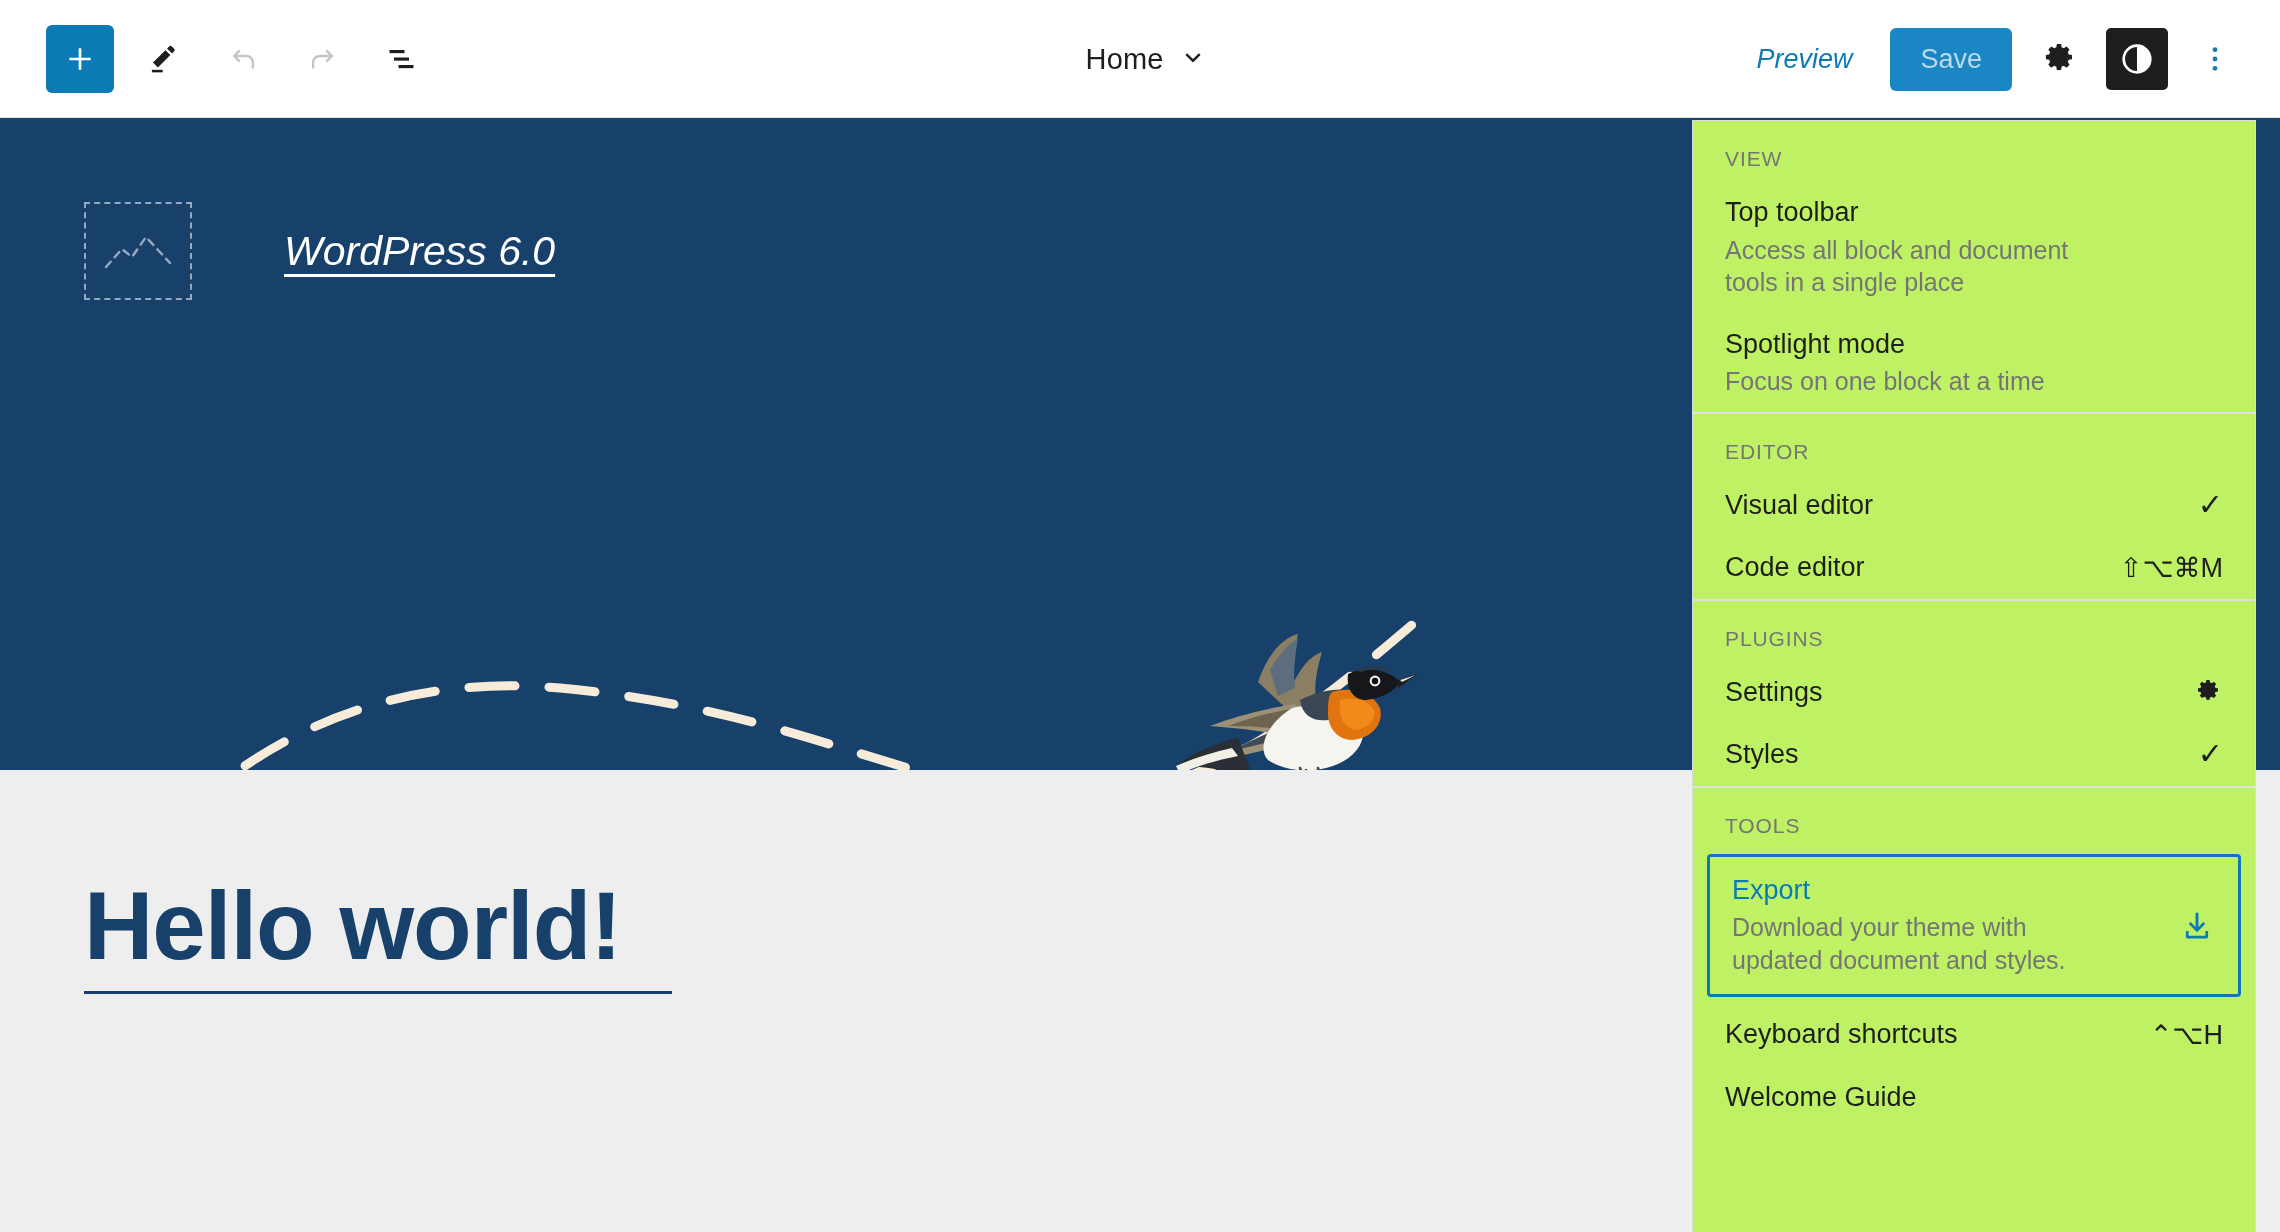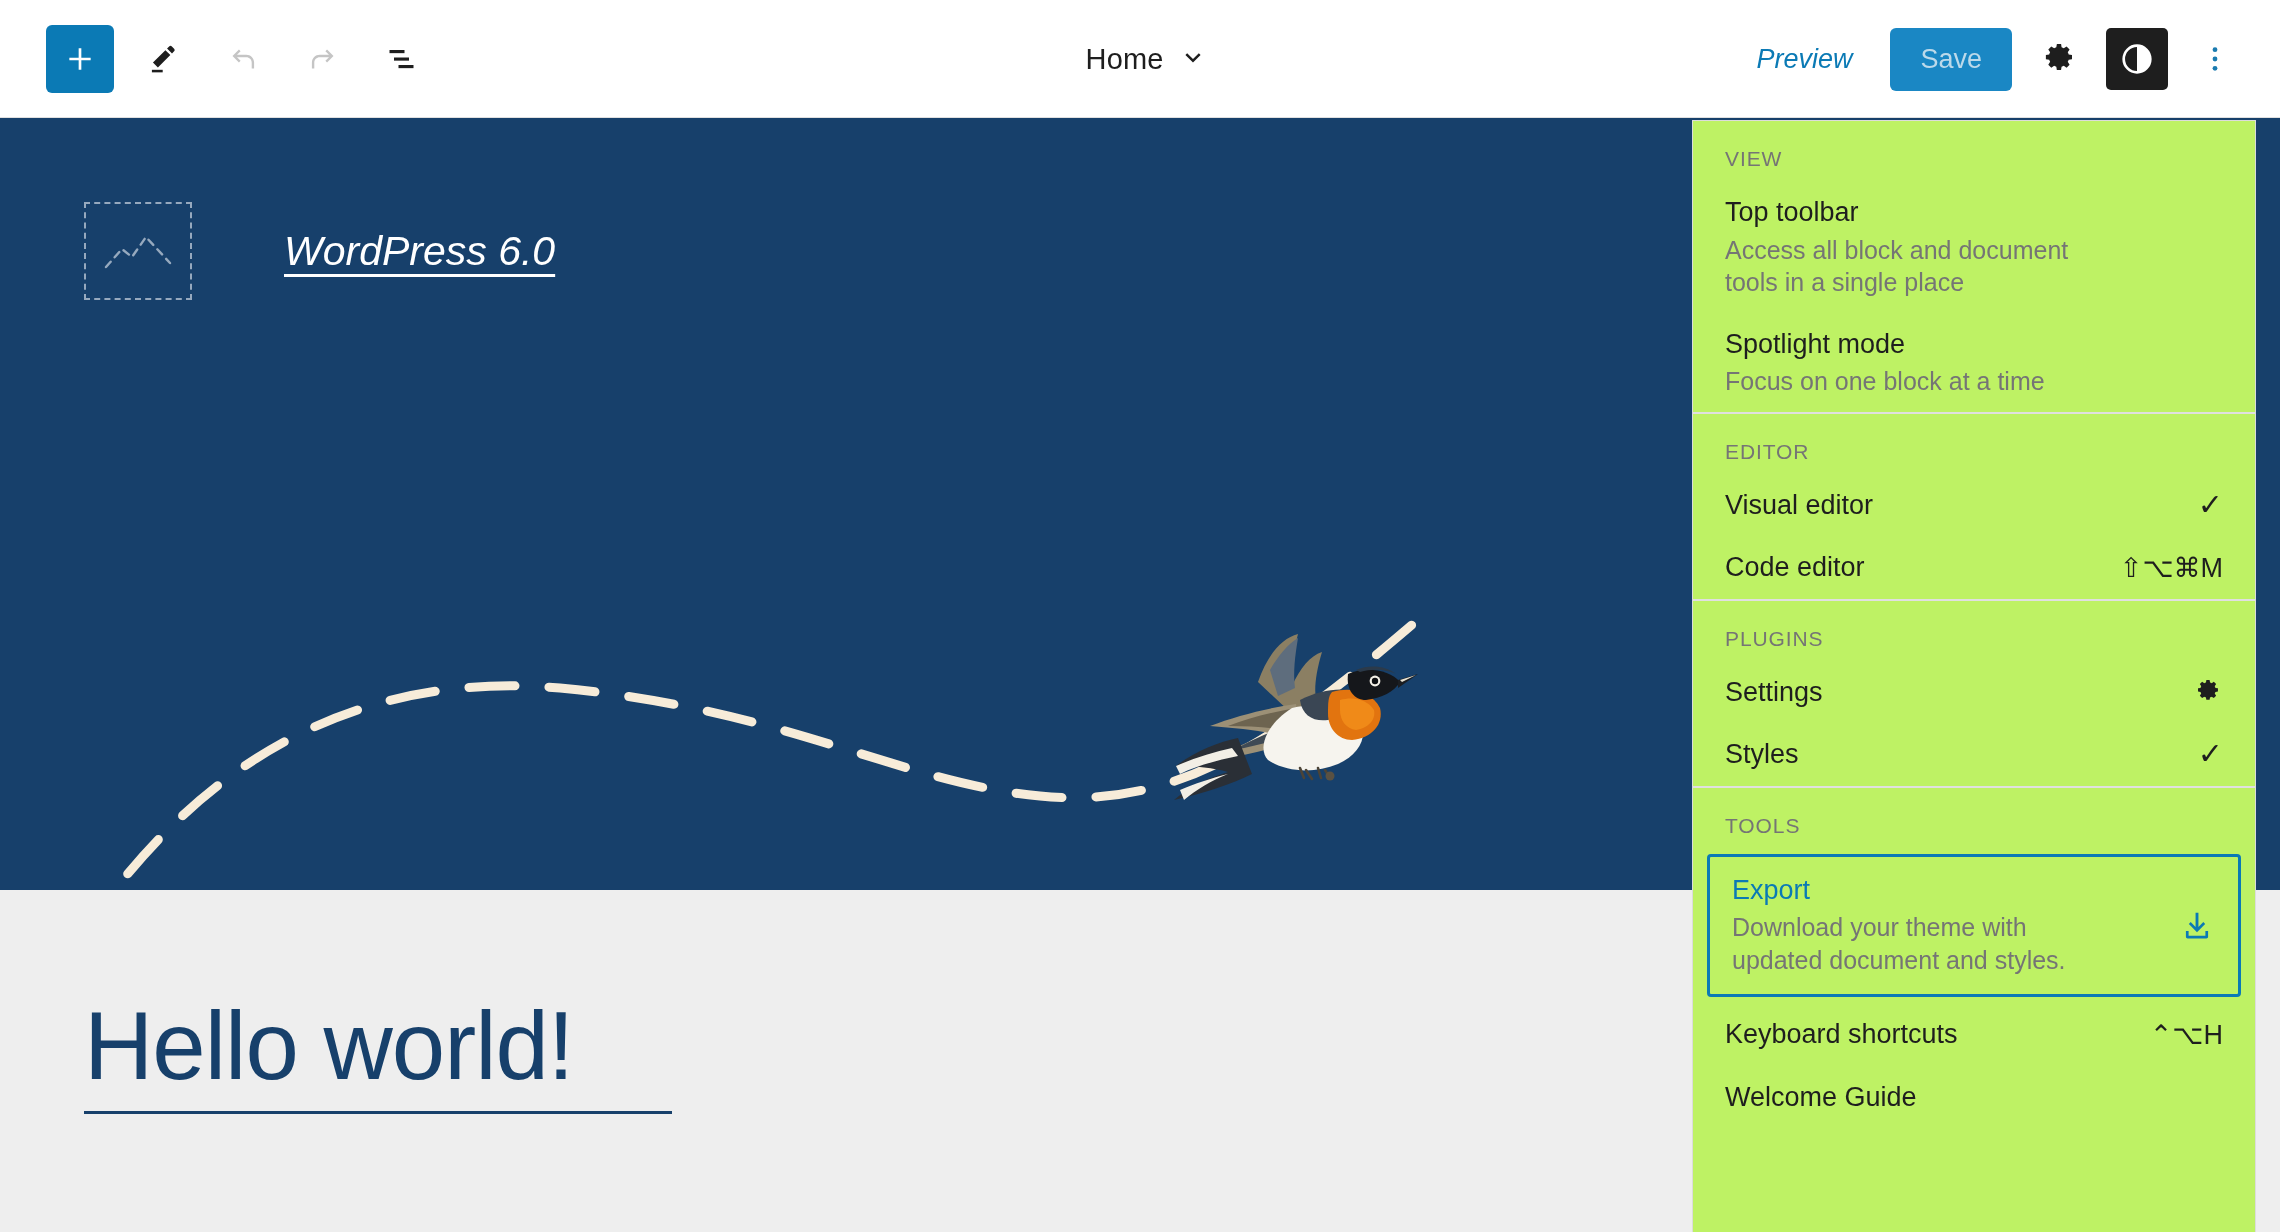--- a/index.html
+++ b/index.html
@@ -150,21 +150,21 @@
     width: 2280px;
     height: 1114px;
     background: #eeeeee;
     overflow: hidden;
     z-index: 5;
   }
 
   .cover-block {
     position: relative;
     width: 2280px;
-    height: 772px;
+    height: 652px;
     background: #17406b;
     overflow: hidden;
   }
 
   .site-header-row {
     position: absolute;
     top: 78px;
     left: 84px;
     right: 84px;
     display: flex;
@@ -229,21 +229,21 @@
   .post-area {
     position: relative;
     padding-left: 84px;
     padding-top: 106px;
     background: #eeeeee;
     height: 342px;
   }
 
   .post-title {
     font-size: 96px;
-    font-weight: normal;
+    font-weight: bold;
     color: #17406b;
     letter-spacing: -1px;
     display: inline-block;
     line-height: 1.05;
   }
 
   .post-title-rule {
     width: 588px;
     height: 3px;
     background: #17406b;

